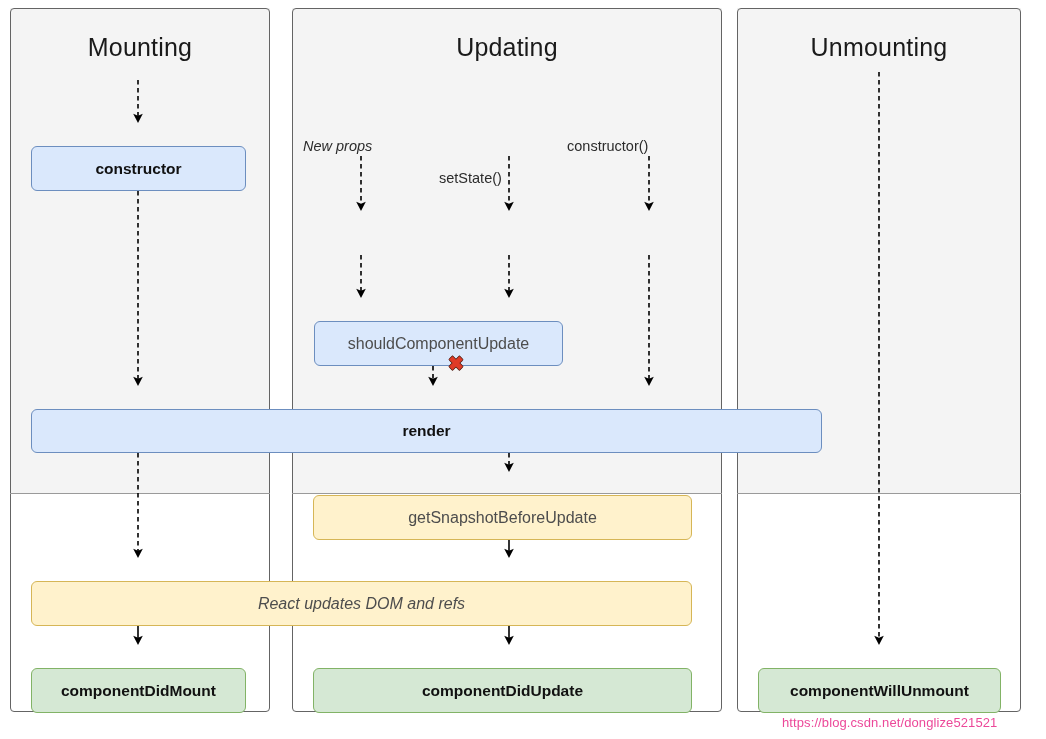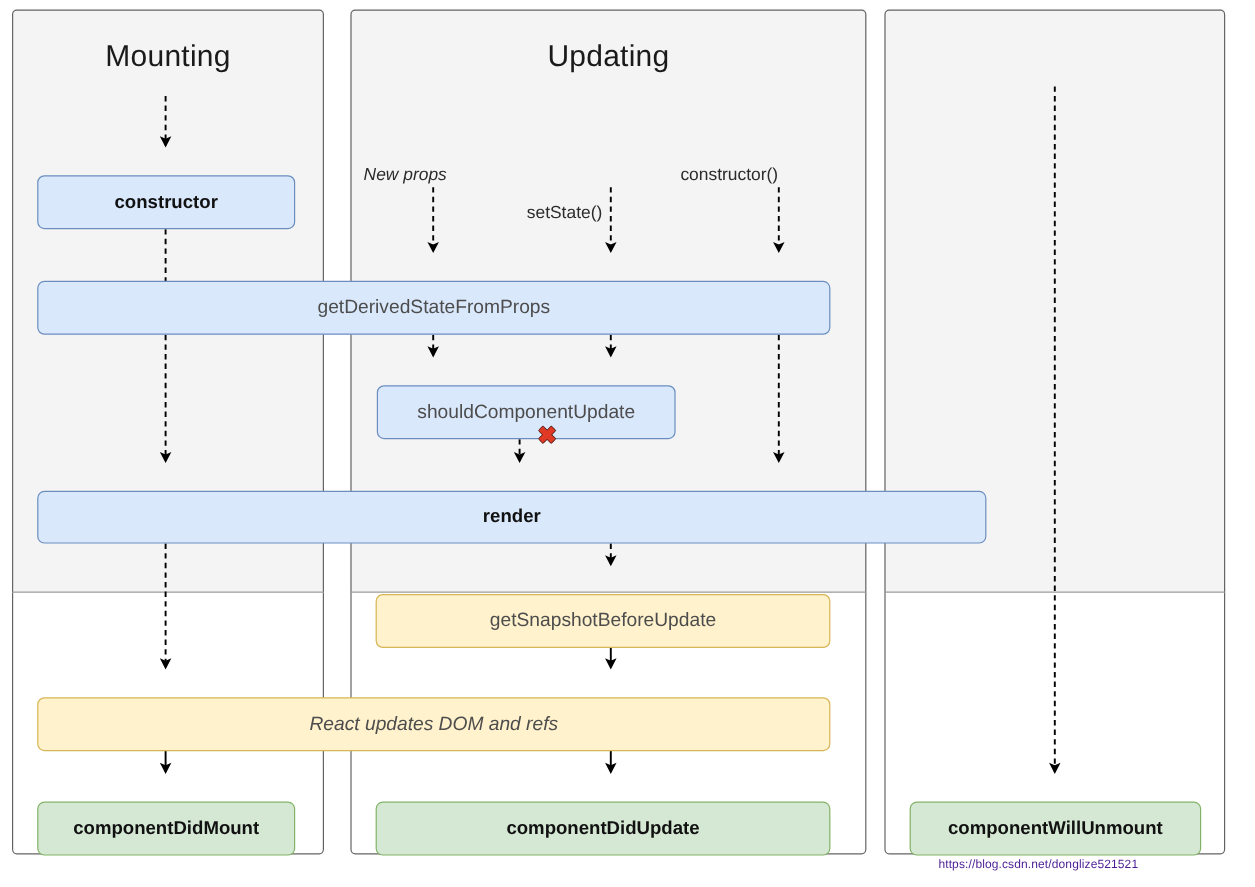--- a/index.html
+++ b/index.html
@@ -112,41 +112,42 @@
     color: #e03a27;
     line-height: 1;
     text-shadow:
        0.7px 0 0 #5a2a20, -0.7px 0 0 #5a2a20,
        0 0.7px 0 #5a2a20, 0 -0.7px 0 #5a2a20;
   }
   
   .watermark {
     position: absolute;
     z-index: 6;
-    font-size: 10px;
-    color: #4c1d95;
+    font-size: 13px;
+    color: #ec4899;
     white-space: nowrap;
     letter-spacing: 0.1px;
   }
 </style>
 </head>
 <body>
 
 <div id="diagram">
 
   <div class="panel-top-fill" style="left:10px; top:8px; width:260px; height:485px;"></div>
   <div class="panel-top-fill" style="left:292px; top:8px; width:430px; height:485px;"></div>
   <div class="panel-top-fill" style="left:737px; top:8px; width:284px; height:485px;"></div>
 
   <div class="panel" style="left:10px; top:8px; width:260px; height:704px;"></div>
   <div class="panel" style="left:292px; top:8px; width:430px; height:704px;"></div>
   <div class="panel" style="left:737px; top:8px; width:284px; height:704px;"></div>
 
   <div class="panel-title" style="left:10px; top:33px; width:260px;">Mounting</div>
   <div class="panel-title" style="left:292px; top:33px; width:430px;">Updating</div>
+  <div class="panel-title" style="left:737px; top:33px; width:284px;">Unmounting</div>
 
   <div class="trigger-label italic" style="left:303px; top:138px; width:140px;">New props</div>
   <div class="trigger-label" style="left:439px; top:138px; width:140px;margin-top:32px;">setState()</div>
   <div class="trigger-label" style="left:567px; top:138px; width:140px;">constructor()</div>
 
   <svg id="wires" viewBox="0 0 1046 739" width="1046" height="739">
     <defs>
       <marker id="arrowhead" markerWidth="9" markerHeight="9" refX="5.2" refY="3.2" orient="auto" markerUnits="strokeWidth">
         <path d="M0.6,0.2 L6.4,3.2 L0.6,6.2 L1.9,3.2 Z" fill="#000000"></path>
       </marker>
@@ -207,23 +208,20 @@
 
     <g stroke="#000000" stroke-width="1.6" fill="none" stroke-dasharray="4.5,3.5" marker-end="url(#arrowhead)">
       <line x1="879" y1="72" x2="879" y2="643"></line>
     </g>
   </svg>
 
   <div class="node blue" style="left:31px; top:122px; width:215px; height:45px;">
     <span class="label lbl-bold-dark">constructor</span>
   </div>
 
-  <div class="node blue" style="left:31px; top:210px; width:661px; height:45px;">
-    <span class="label lbl-plain-gray">getDerivedStateFromProps</span>
-  </div>
 
   <div class="node blue" style="left:314px; top:297px; width:249px; height:45px;">
     <span class="label lbl-plain-gray">shouldComponentUpdate</span>
   </div>
 
   <div class="cross-mark" style="left:448px; top:354px;">✖</div>
 
   <div class="node blue" style="left:31px; top:385px; width:791px; height:44px;">
     <span class="label lbl-bold-dark">render</span>
   </div>

